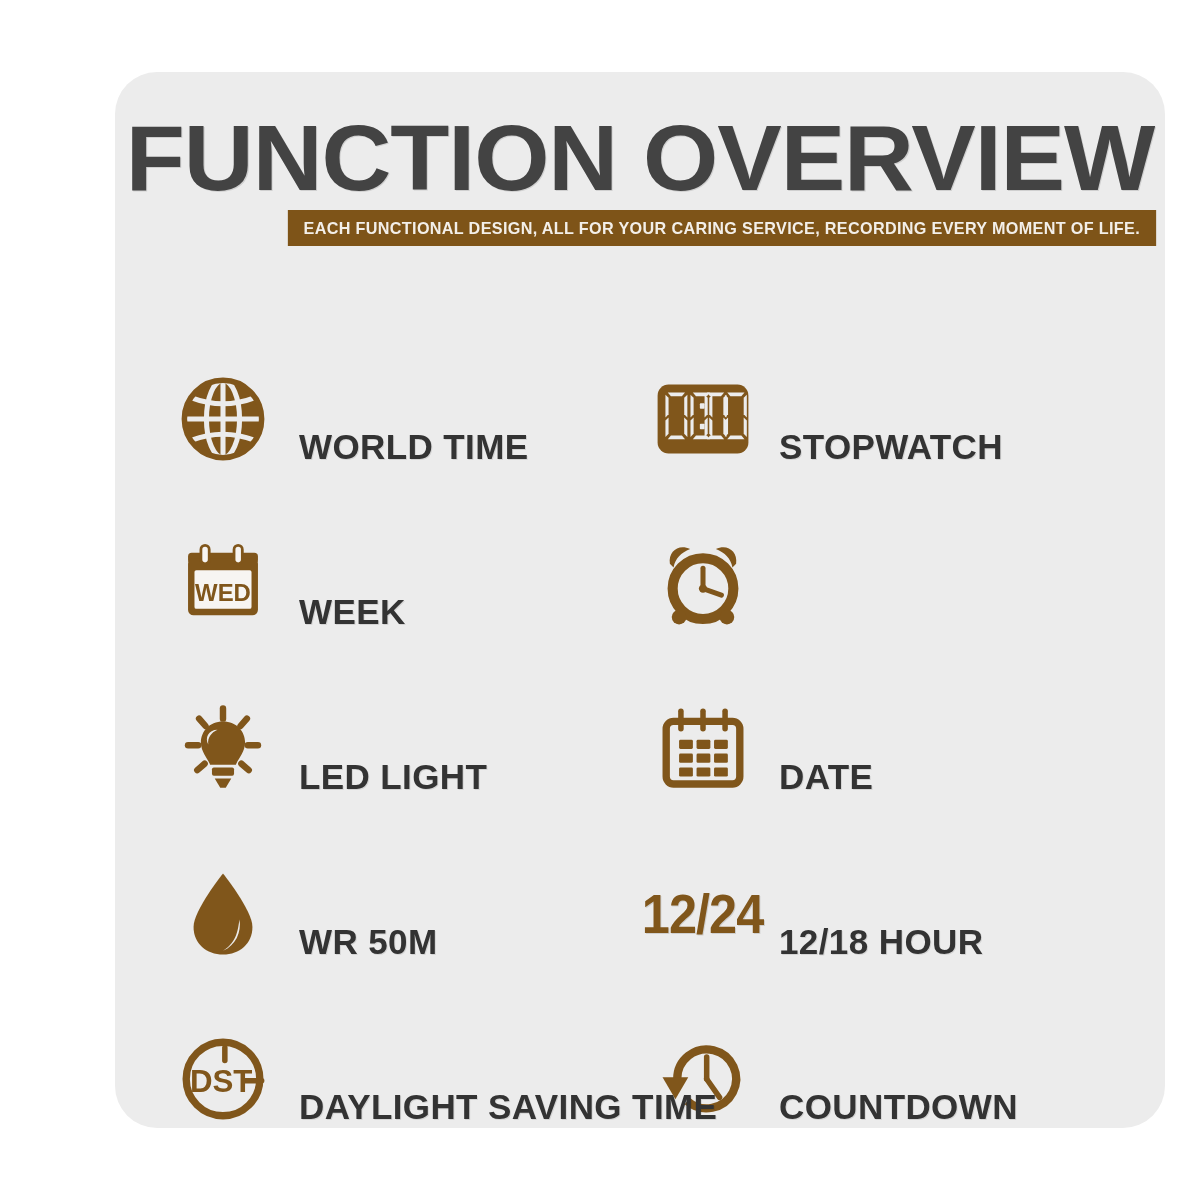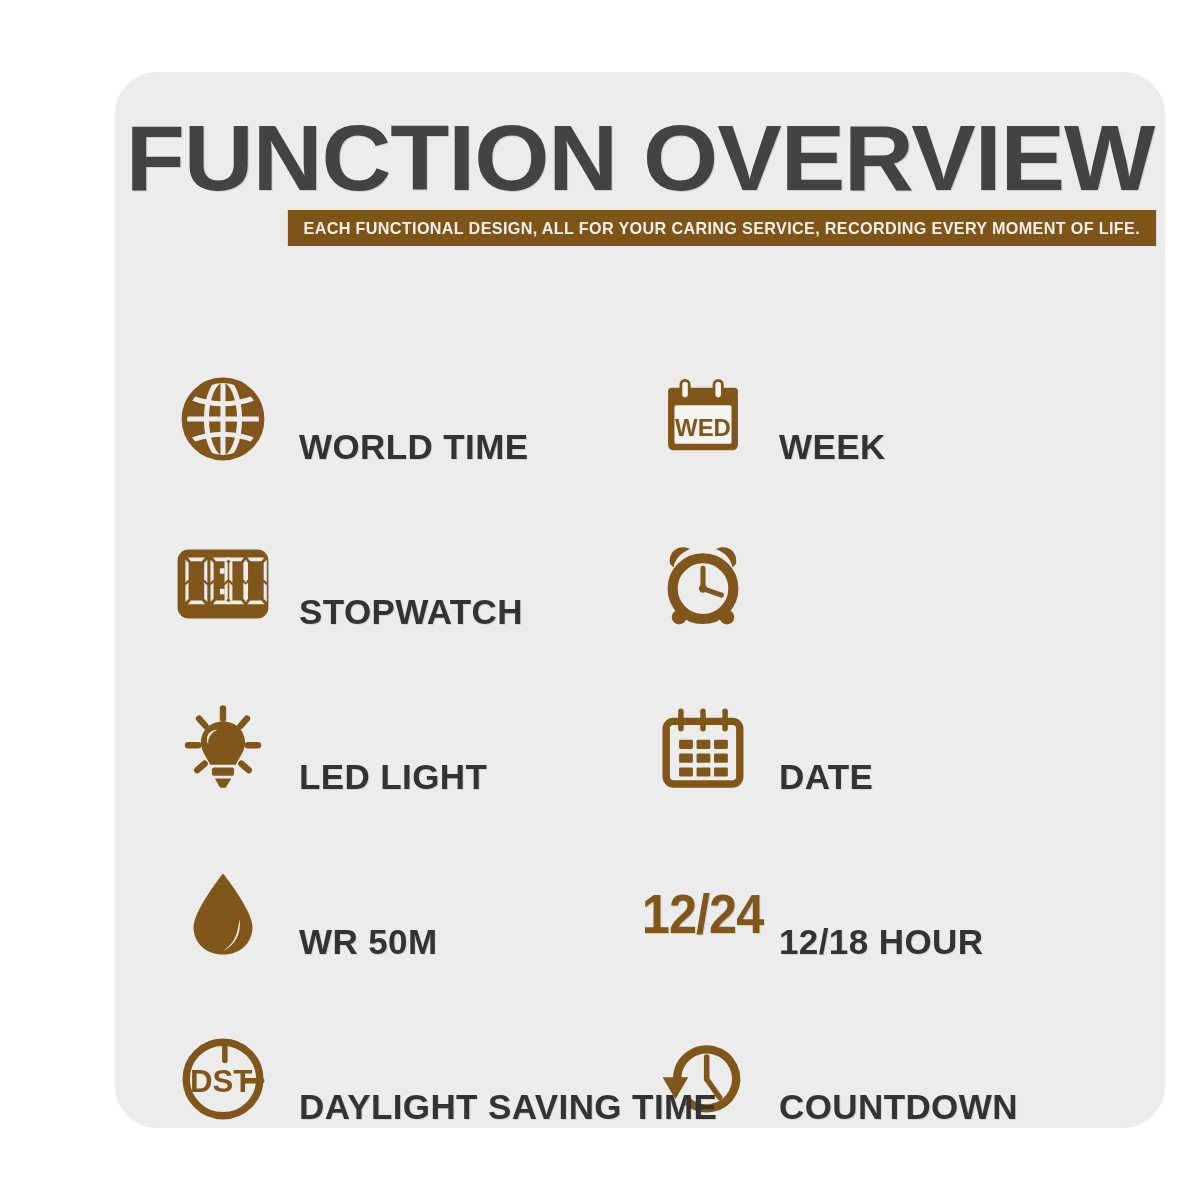--- a/index.html
+++ b/index.html
@@ -112,80 +112,80 @@
             <ellipse cx="50" cy="50" rx="18" ry="42"></ellipse>
           </g>
           <circle cx="50" cy="50" r="42" fill="none" stroke="#80561b" stroke-width="6"></circle>
         </svg>
       </span>
       <span class="flabel">WORLD TIME</span>
     </div>
 
     <div class="feature">
       <span class="ficon">
+        <svg width="94" height="72" viewBox="0 0 120 92">
+          <rect x="2" y="2" width="116" height="88" rx="14" fill="#80561b"></rect>
+          <g fill="#ececec">
+
+            <g transform="translate(12,12)">
+              <polygon points="3,0 25,0 21,5 7,5"></polygon>
+              <polygon points="0,3 4,7 4,28 0,32"></polygon>
+              <polygon points="28,3 24,7 24,28 28,32"></polygon>
+              <polygon points="0,36 4,32 4,53 0,57"></polygon>
+              <polygon points="28,36 24,32 24,53 28,57"></polygon>
+              <polygon points="3,60 25,60 21,55 7,55"></polygon>
+            </g>
+
+            <g transform="translate(44,12)">
+              <polygon points="3,0 25,0 21,5 7,5"></polygon>
+              <polygon points="0,3 4,7 4,28 0,32"></polygon>
+              <polygon points="28,3 24,7 24,28 28,32"></polygon>
+              <polygon points="0,36 4,32 4,53 0,57"></polygon>
+              <polygon points="28,36 24,32 24,53 28,57"></polygon>
+              <polygon points="3,60 25,60 21,55 7,55"></polygon>
+            </g>
+
+            <rect x="56" y="26" width="6" height="7" rx="1"></rect>
+            <rect x="56" y="52" width="6" height="7" rx="1"></rect>
+
+            <g transform="translate(62,12)">
+              <polygon points="3,0 25,0 21,5 7,5"></polygon>
+              <polygon points="0,3 4,7 4,28 0,32"></polygon>
+              <polygon points="28,3 24,7 24,28 28,32"></polygon>
+              <polygon points="0,36 4,32 4,53 0,57"></polygon>
+              <polygon points="28,36 24,32 24,53 28,57"></polygon>
+              <polygon points="3,60 25,60 21,55 7,55"></polygon>
+            </g>
+
+            <g transform="translate(88,12)">
+              <polygon points="3,0 25,0 21,5 7,5"></polygon>
+              <polygon points="0,3 4,7 4,28 0,32"></polygon>
+              <polygon points="28,3 24,7 24,28 28,32"></polygon>
+              <polygon points="0,36 4,32 4,53 0,57"></polygon>
+              <polygon points="28,36 24,32 24,53 28,57"></polygon>
+              <polygon points="3,60 25,60 21,55 7,55"></polygon>
+            </g>
+          </g>
+        </svg>
+      </span>
+      <span class="flabel">STOPWATCH</span>
+    </div>
+
+    <div class="feature">
+      <span class="ficon">
         <svg width="92" height="92" viewBox="0 0 100 100">
           <rect x="12" y="16" width="76" height="12" rx="4" fill="#80561b"></rect>
           <rect x="12" y="22" width="76" height="62" rx="6" fill="#80561b"></rect>
           <rect x="19" y="35" width="62" height="42" rx="2" fill="#f7f5f2"></rect>
           <rect x="26" y="8" width="9" height="20" rx="4.5" fill="#f7f5f2" stroke="#80561b" stroke-width="3"></rect>
           <rect x="62" y="8" width="9" height="20" rx="4.5" fill="#f7f5f2" stroke="#80561b" stroke-width="3"></rect>
           <text x="50" y="68" text-anchor="middle" font-family="'Liberation Sans Narrow','Liberation Sans',sans-serif" font-size="26" font-weight="bold" fill="#80561b">WED</text>
         </svg>
       </span>
       <span class="flabel">WEEK</span>
-    </div>
-
-    <div class="feature">
-      <span class="ficon">
-        <svg width="94" height="72" viewBox="0 0 120 92">
-          <rect x="2" y="2" width="116" height="88" rx="14" fill="#80561b"></rect>
-          <g fill="#ececec">
-
-            <g transform="translate(12,12)">
-              <polygon points="3,0 25,0 21,5 7,5"></polygon>
-              <polygon points="0,3 4,7 4,28 0,32"></polygon>
-              <polygon points="28,3 24,7 24,28 28,32"></polygon>
-              <polygon points="0,36 4,32 4,53 0,57"></polygon>
-              <polygon points="28,36 24,32 24,53 28,57"></polygon>
-              <polygon points="3,60 25,60 21,55 7,55"></polygon>
-            </g>
-
-            <g transform="translate(44,12)">
-              <polygon points="3,0 25,0 21,5 7,5"></polygon>
-              <polygon points="0,3 4,7 4,28 0,32"></polygon>
-              <polygon points="28,3 24,7 24,28 28,32"></polygon>
-              <polygon points="0,36 4,32 4,53 0,57"></polygon>
-              <polygon points="28,36 24,32 24,53 28,57"></polygon>
-              <polygon points="3,60 25,60 21,55 7,55"></polygon>
-            </g>
-
-            <rect x="56" y="26" width="6" height="7" rx="1"></rect>
-            <rect x="56" y="52" width="6" height="7" rx="1"></rect>
-
-            <g transform="translate(62,12)">
-              <polygon points="3,0 25,0 21,5 7,5"></polygon>
-              <polygon points="0,3 4,7 4,28 0,32"></polygon>
-              <polygon points="28,3 24,7 24,28 28,32"></polygon>
-              <polygon points="0,36 4,32 4,53 0,57"></polygon>
-              <polygon points="28,36 24,32 24,53 28,57"></polygon>
-              <polygon points="3,60 25,60 21,55 7,55"></polygon>
-            </g>
-
-            <g transform="translate(88,12)">
-              <polygon points="3,0 25,0 21,5 7,5"></polygon>
-              <polygon points="0,3 4,7 4,28 0,32"></polygon>
-              <polygon points="28,3 24,7 24,28 28,32"></polygon>
-              <polygon points="0,36 4,32 4,53 0,57"></polygon>
-              <polygon points="28,36 24,32 24,53 28,57"></polygon>
-              <polygon points="3,60 25,60 21,55 7,55"></polygon>
-            </g>
-          </g>
-        </svg>
-      </span>
-      <span class="flabel">STOPWATCH</span>
     </div>
 
     <div class="feature">
       <span class="ficon">
         <svg width="92" height="92" viewBox="0 0 100 100">
           <path d="M14 28 C12 14 24 6 36 12 C26 16 20 22 18 32 Z" fill="#80561b"></path>
           <path d="M86 28 C88 14 76 6 64 12 C74 16 80 22 82 32 Z" fill="#80561b"></path>
           <circle cx="50" cy="55" r="33" fill="none" stroke="#80561b" stroke-width="11"></circle>
           <circle cx="24" cy="86" r="8" fill="#80561b"></circle>
           <circle cx="76" cy="86" r="8" fill="#80561b"></circle>

